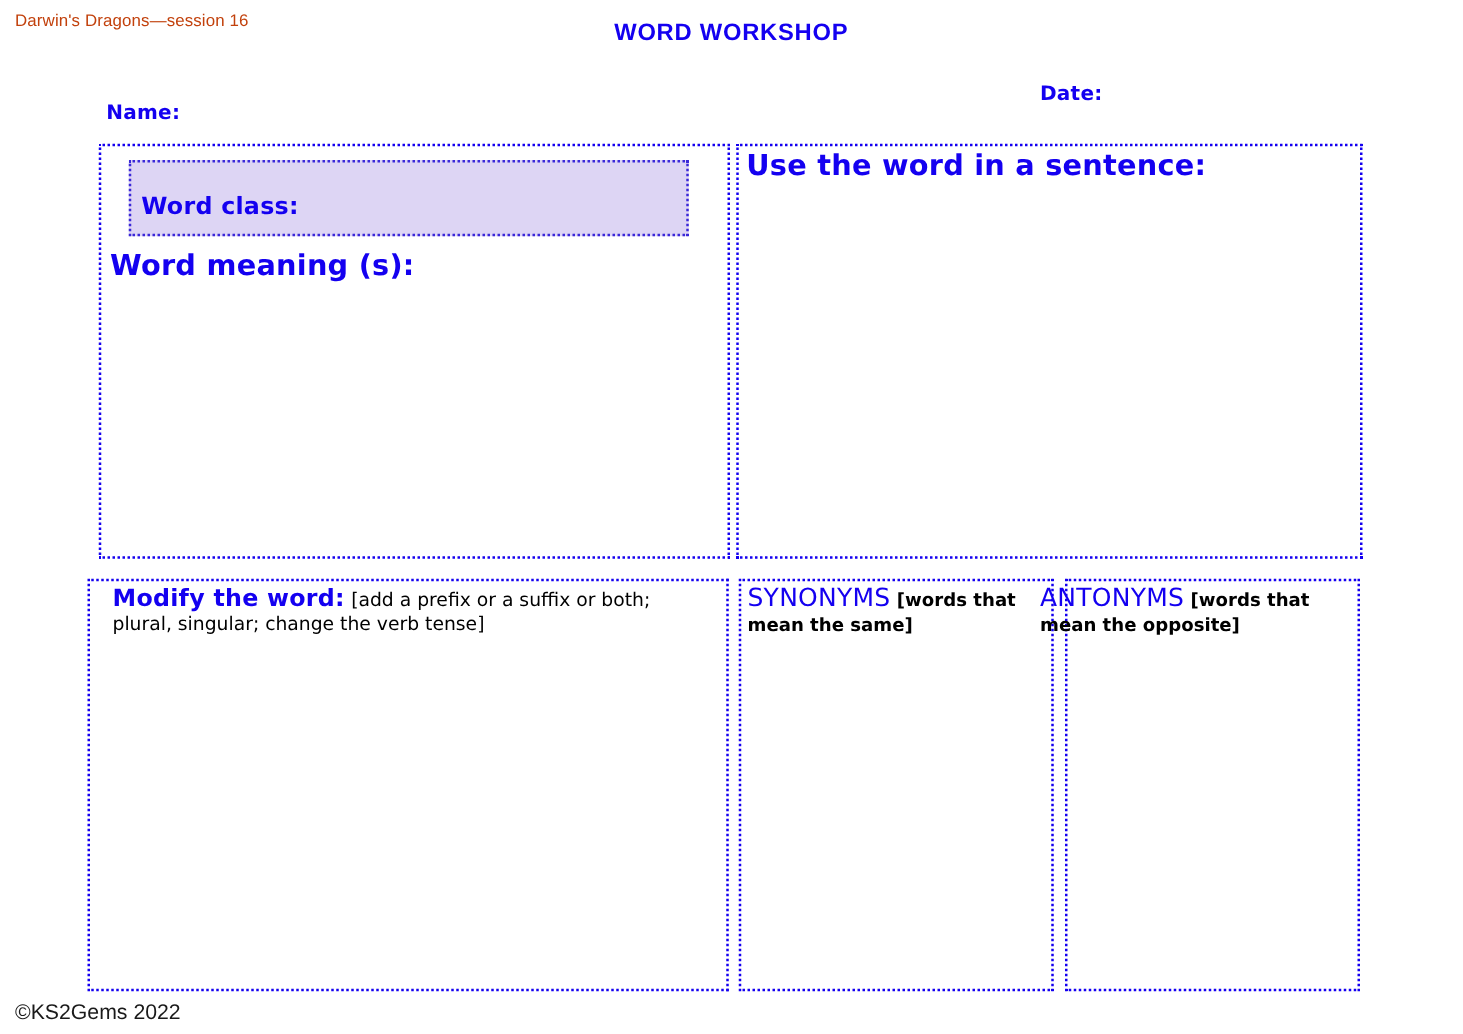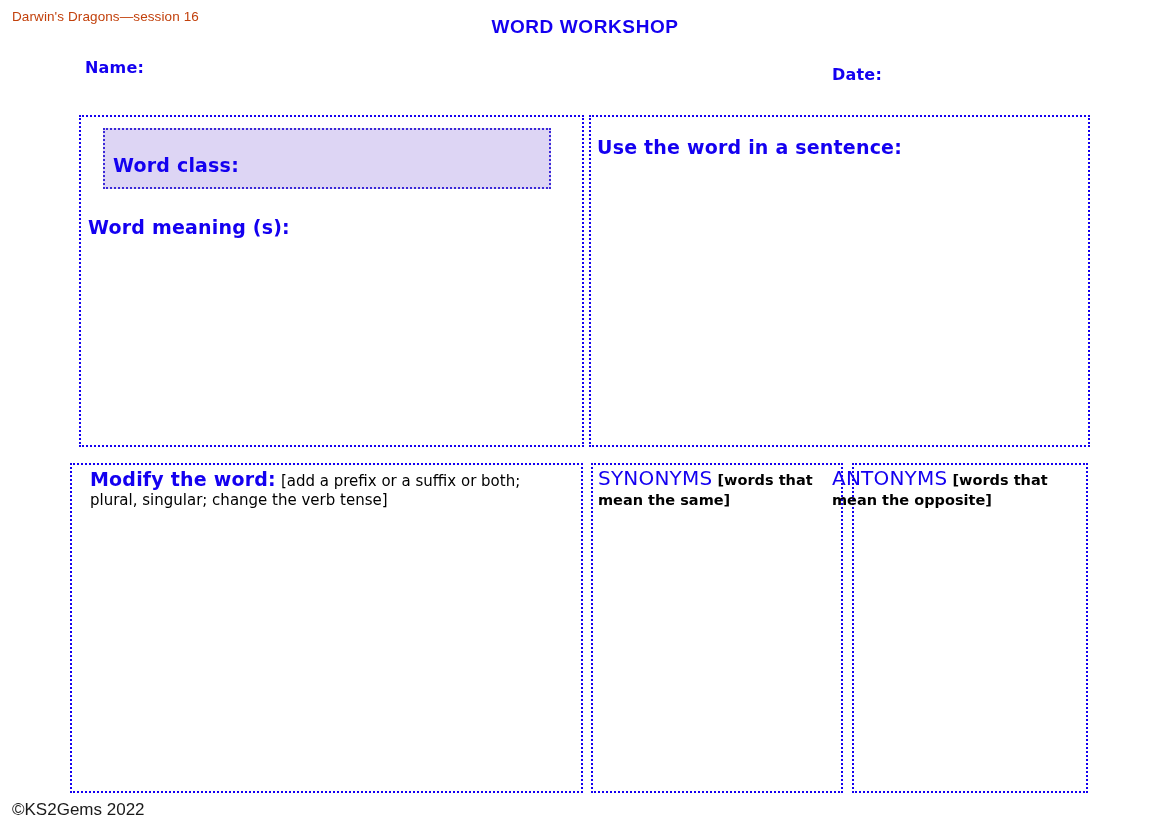--- a/index.html
+++ b/index.html
@@ -44,21 +44,21 @@
     letter-spacing: 0.6px;
   }
   .field-label {
     position: absolute;
     font-family: "DejaVu Sans", sans-serif;
     font-size: 16px;
     font-weight: bold;
     color: #1400f0;
     letter-spacing: 0.2px;
   }
-  #name-label { left: 85px; top: 58px; }
+  #name-label { left: 85px; top: 80px; }
   #date-label { left: 832px; top: 65px; }
 
   
   .panel {
     position: absolute;
     border: 2px dotted #1400f0;
     box-sizing: border-box;
     background: transparent;
   }
 
@@ -117,26 +117,25 @@
     font-family: "DejaVu Sans", sans-serif;
     letter-spacing: 0.2px;
     white-space: nowrap;
     margin-top: 20px;
   }
 
   
   .panel-heading {
     position: absolute;
     font-family: "DejaVu Sans", sans-serif;
-    font-size: 19px;
-    font-weight: bold;
-    color: #1400f0;
-    letter-spacing: 0.2px;
-    white-space: nowrap;
-    margin-top: 16px;
+    font-size: 23px;
+    font-weight: bold;
+    color: #1400f0;
+    letter-spacing: 0.2px;
+    white-space: nowrap;
   }
   #word-meaning-heading {
     left: 88px;
     top: 200px;
   }
   #sentence-heading {
     left: 597px;
     top: 120px;
   }
 

